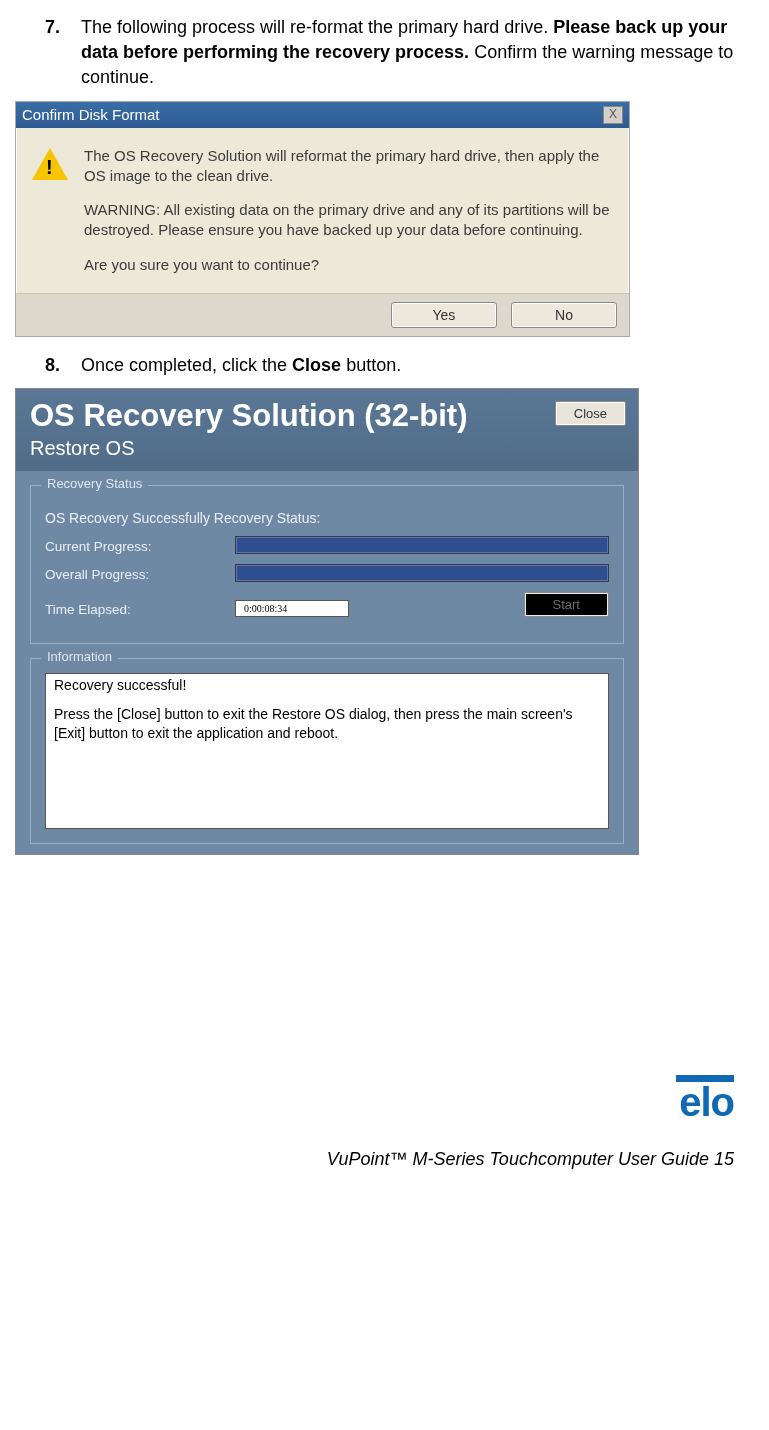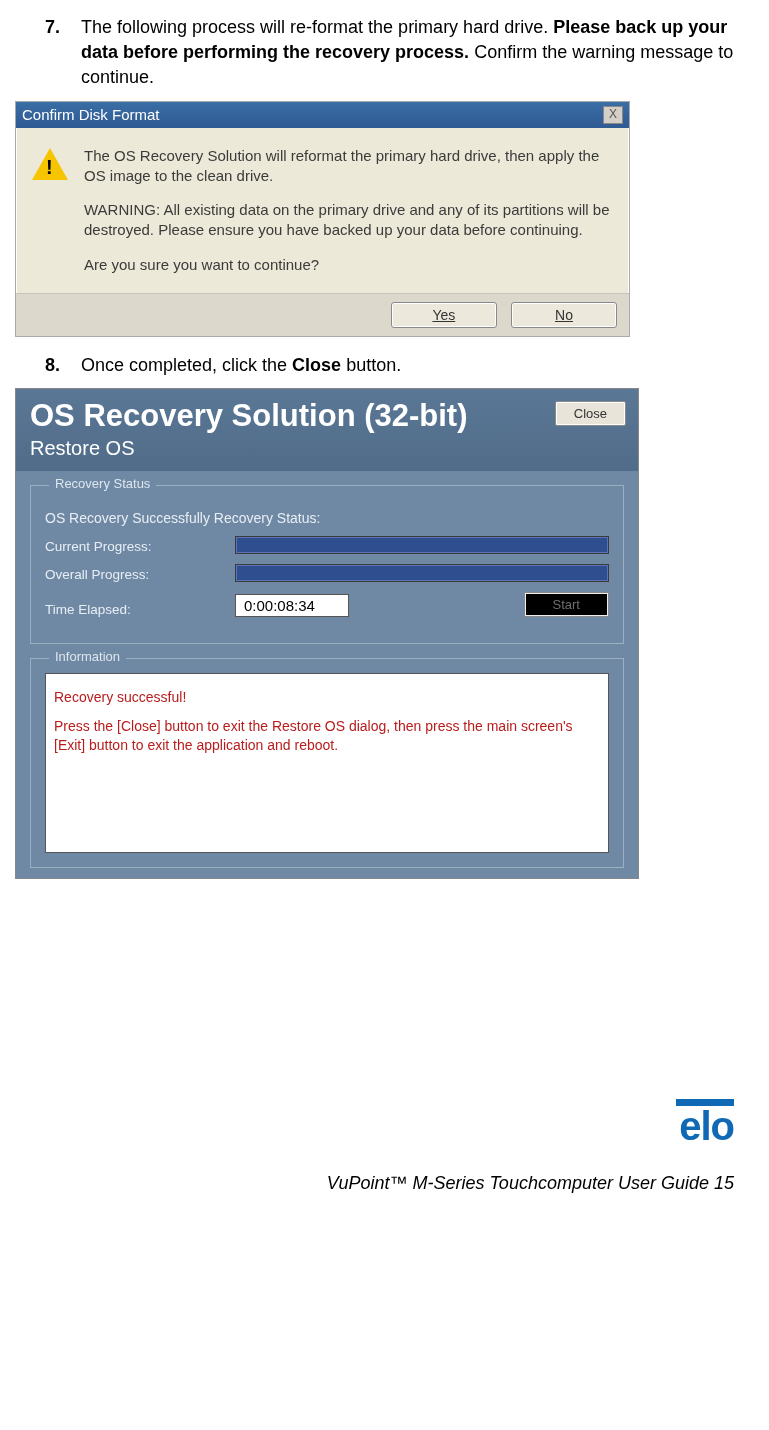--- a/index.html
+++ b/index.html
@@ -93,21 +93,20 @@
     min-width: 104px;
     padding: 4px 0;
     text-align: center;
     background: #ece8dc;
     border: 1px solid #8a8a8a;
     border-radius: 3px;
     font-size: 14px;
     color: #333;
     margin-left: 10px;
     box-shadow: inset 0 0 0 1px #fff;
-    text-decoration: underline;
   }
 
   
   .dlg2 {
     width: 622px;
     border: 1px solid #888;
     background: #6f89a4;
     font-family: Tahoma, Arial, sans-serif;
     color: #e8eef5;
     font-size: 14px;
@@ -134,21 +133,21 @@
     margin-top: 4px;
   }
   .fieldset {
     border: 1px solid #9cb0c4;
     margin: 14px 14px 10px 14px;
     padding: 14px 14px 16px 14px;
     position: relative;
   }
   .legend {
     position: absolute;
-    top: -10px; left: 18px;
+    top: -10px; left: 10px;
     background: #6f89a4;
     padding: 0 6px;
     font-size: 13px;
     color: #dde6ee;
   }
   .row {
     display: flex;
     align-items: flex-end;
     margin: 10px 0;
   }
@@ -158,39 +157,40 @@
     height: 16px;
     background: #2f4e8f;
     border: 1px solid #3a3a3a;
     box-shadow: inset 0 0 0 1px #5a74b6;
   }
   .timebox {
     background: #fff;
     color: #000;
     border: 1px solid #555;
     padding: 2px 8px;
-    font-size: 15px;
+    font-size: 10px;
     min-width: 96px;
     display: inline-block;
+    font-family: Liberation Serif, serif;
   }
   .startbtn {
     background: #000000;
     border: 1px solid #888;
     color: #6e6e6e;
     padding: 4px 28px;
     margin-left: auto;
     font-size: 13px;
     box-shadow: inset 0 0 0 1px #eee;
   }
   .infobox {
     background: #fff;
-    color: #b91c1c;
+    color: #000000;
     border: 1px solid #555;
     height: 150px;
-    padding: 14px 8px;
+    padding: 2px 8px;
     font-size: 14px;
     line-height: 1.35;
     overflow: hidden;
   }
   .infobox p { margin: 0 0 10px 0; }
   .dlg2-footer {
     background: #3f5872;
     color: #e8eef5;
     font-size: 12.5px;
     text-align: center;

